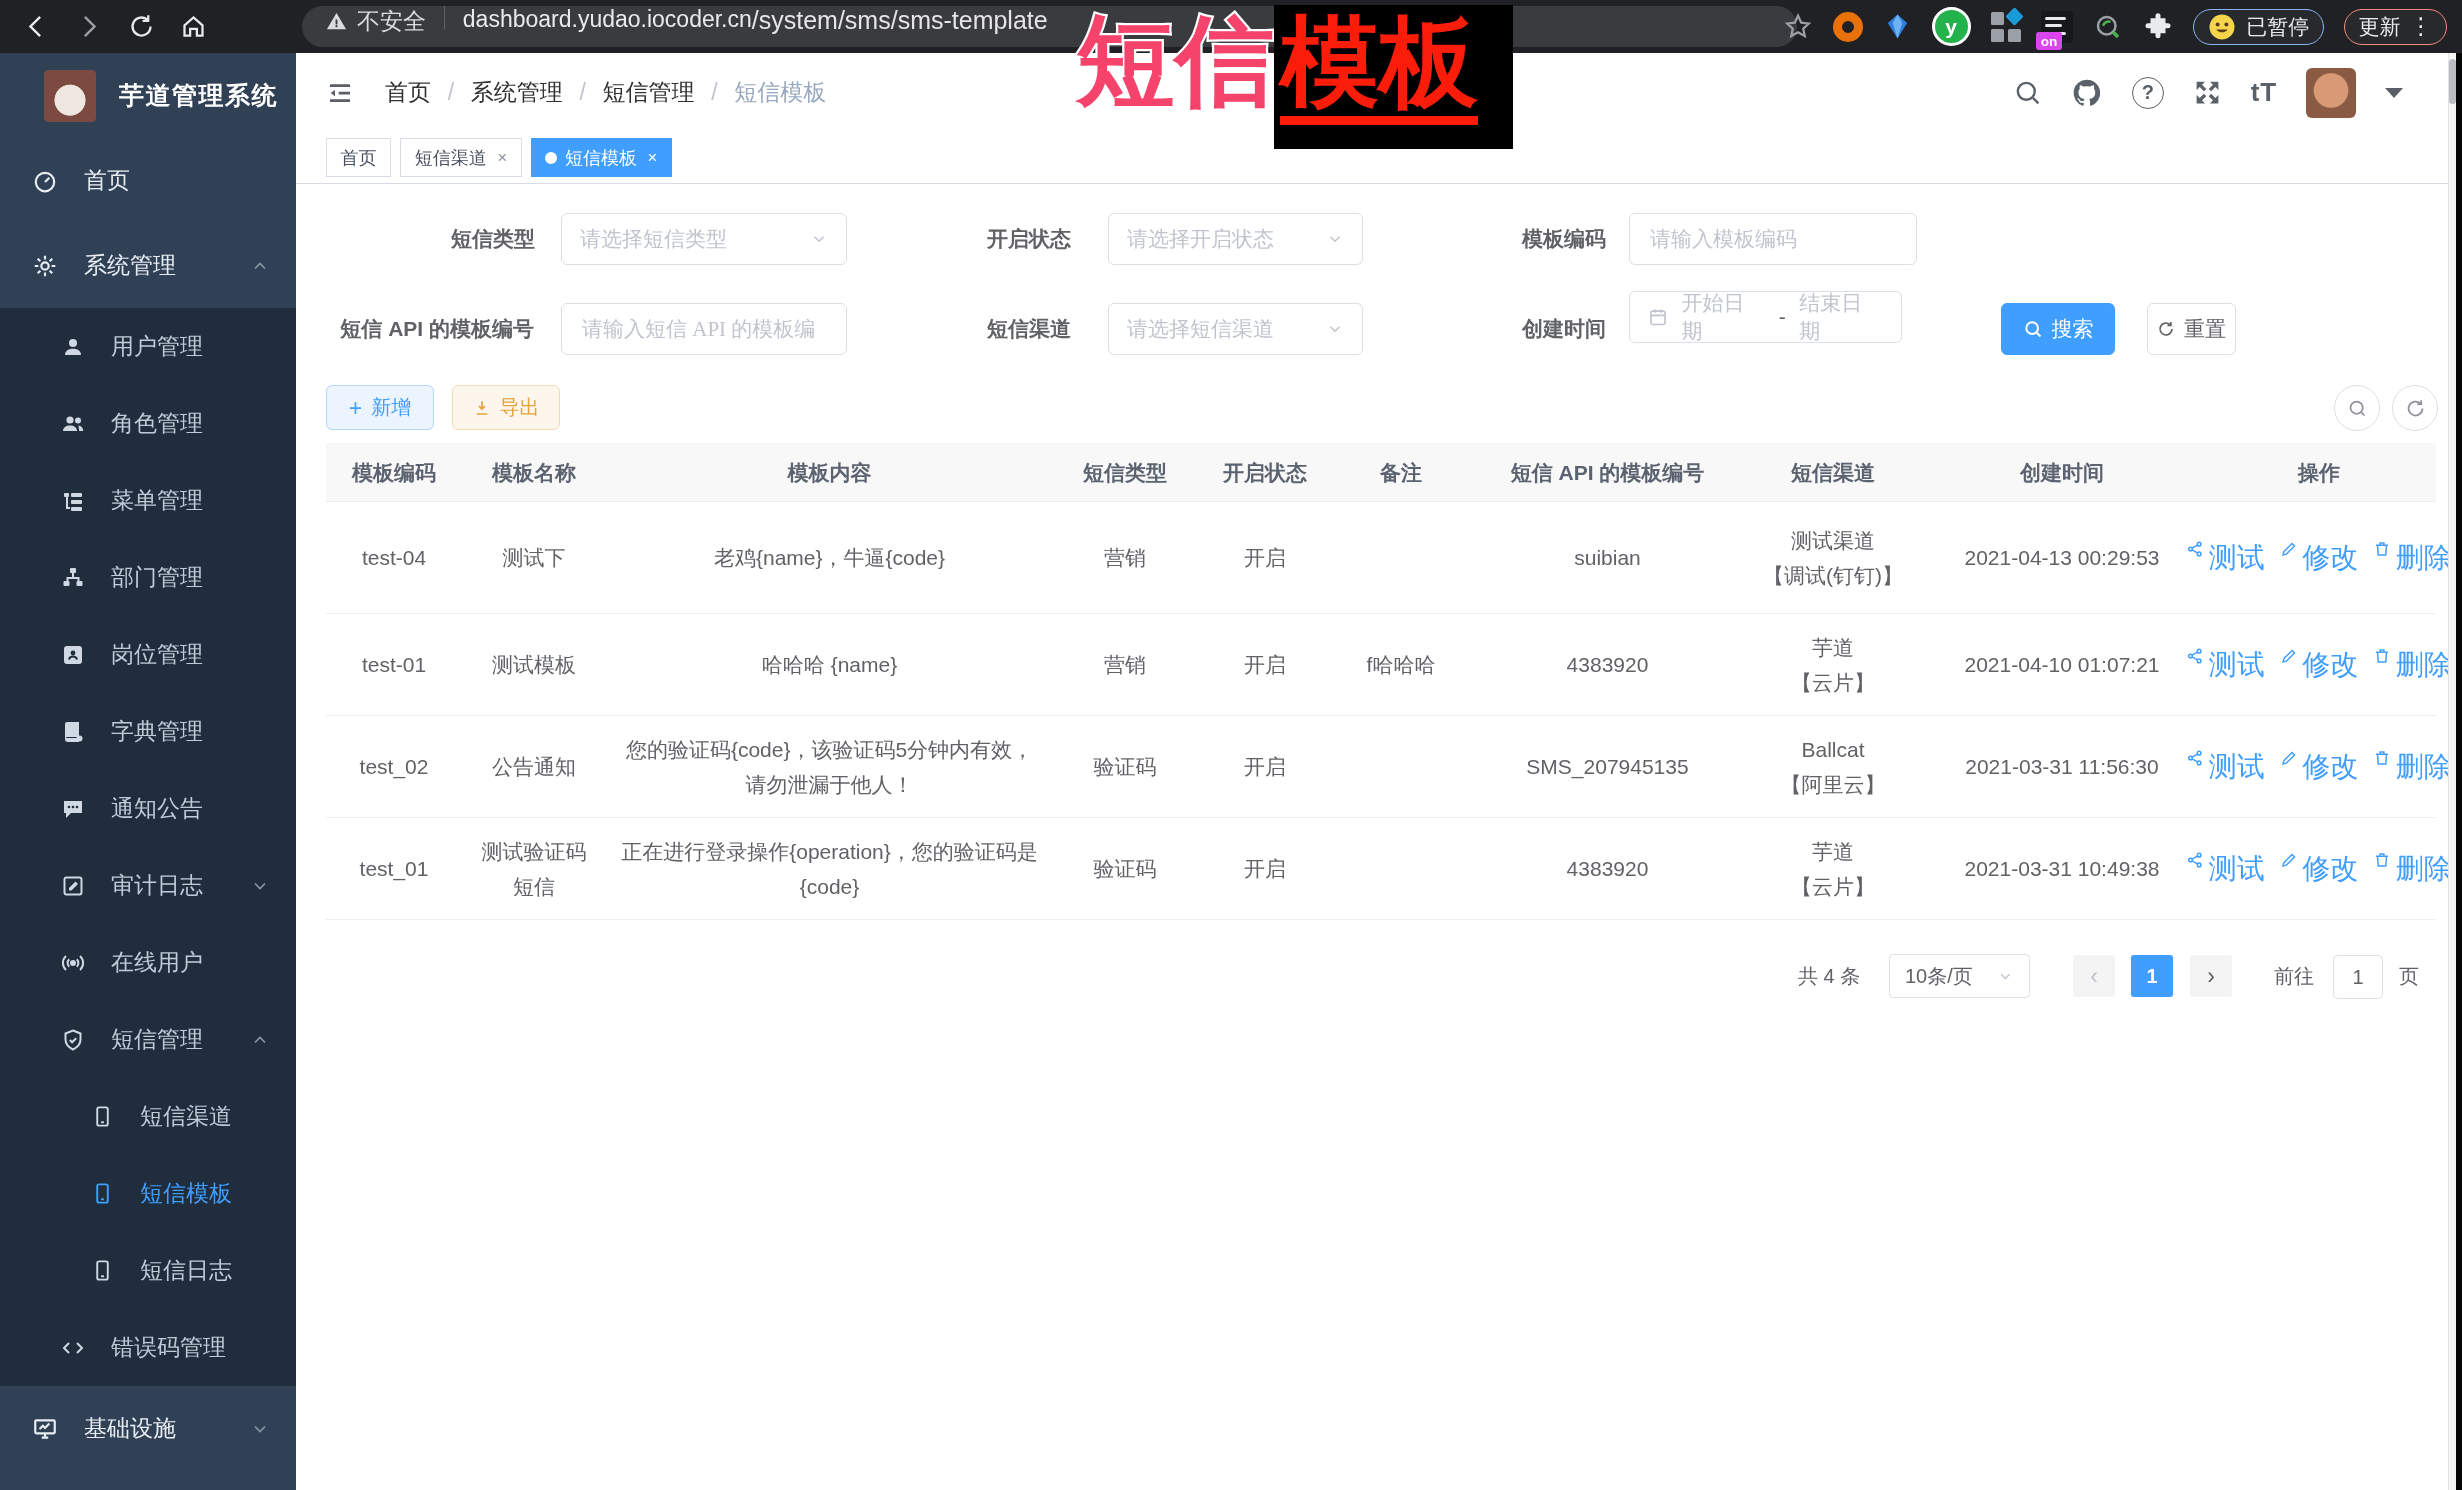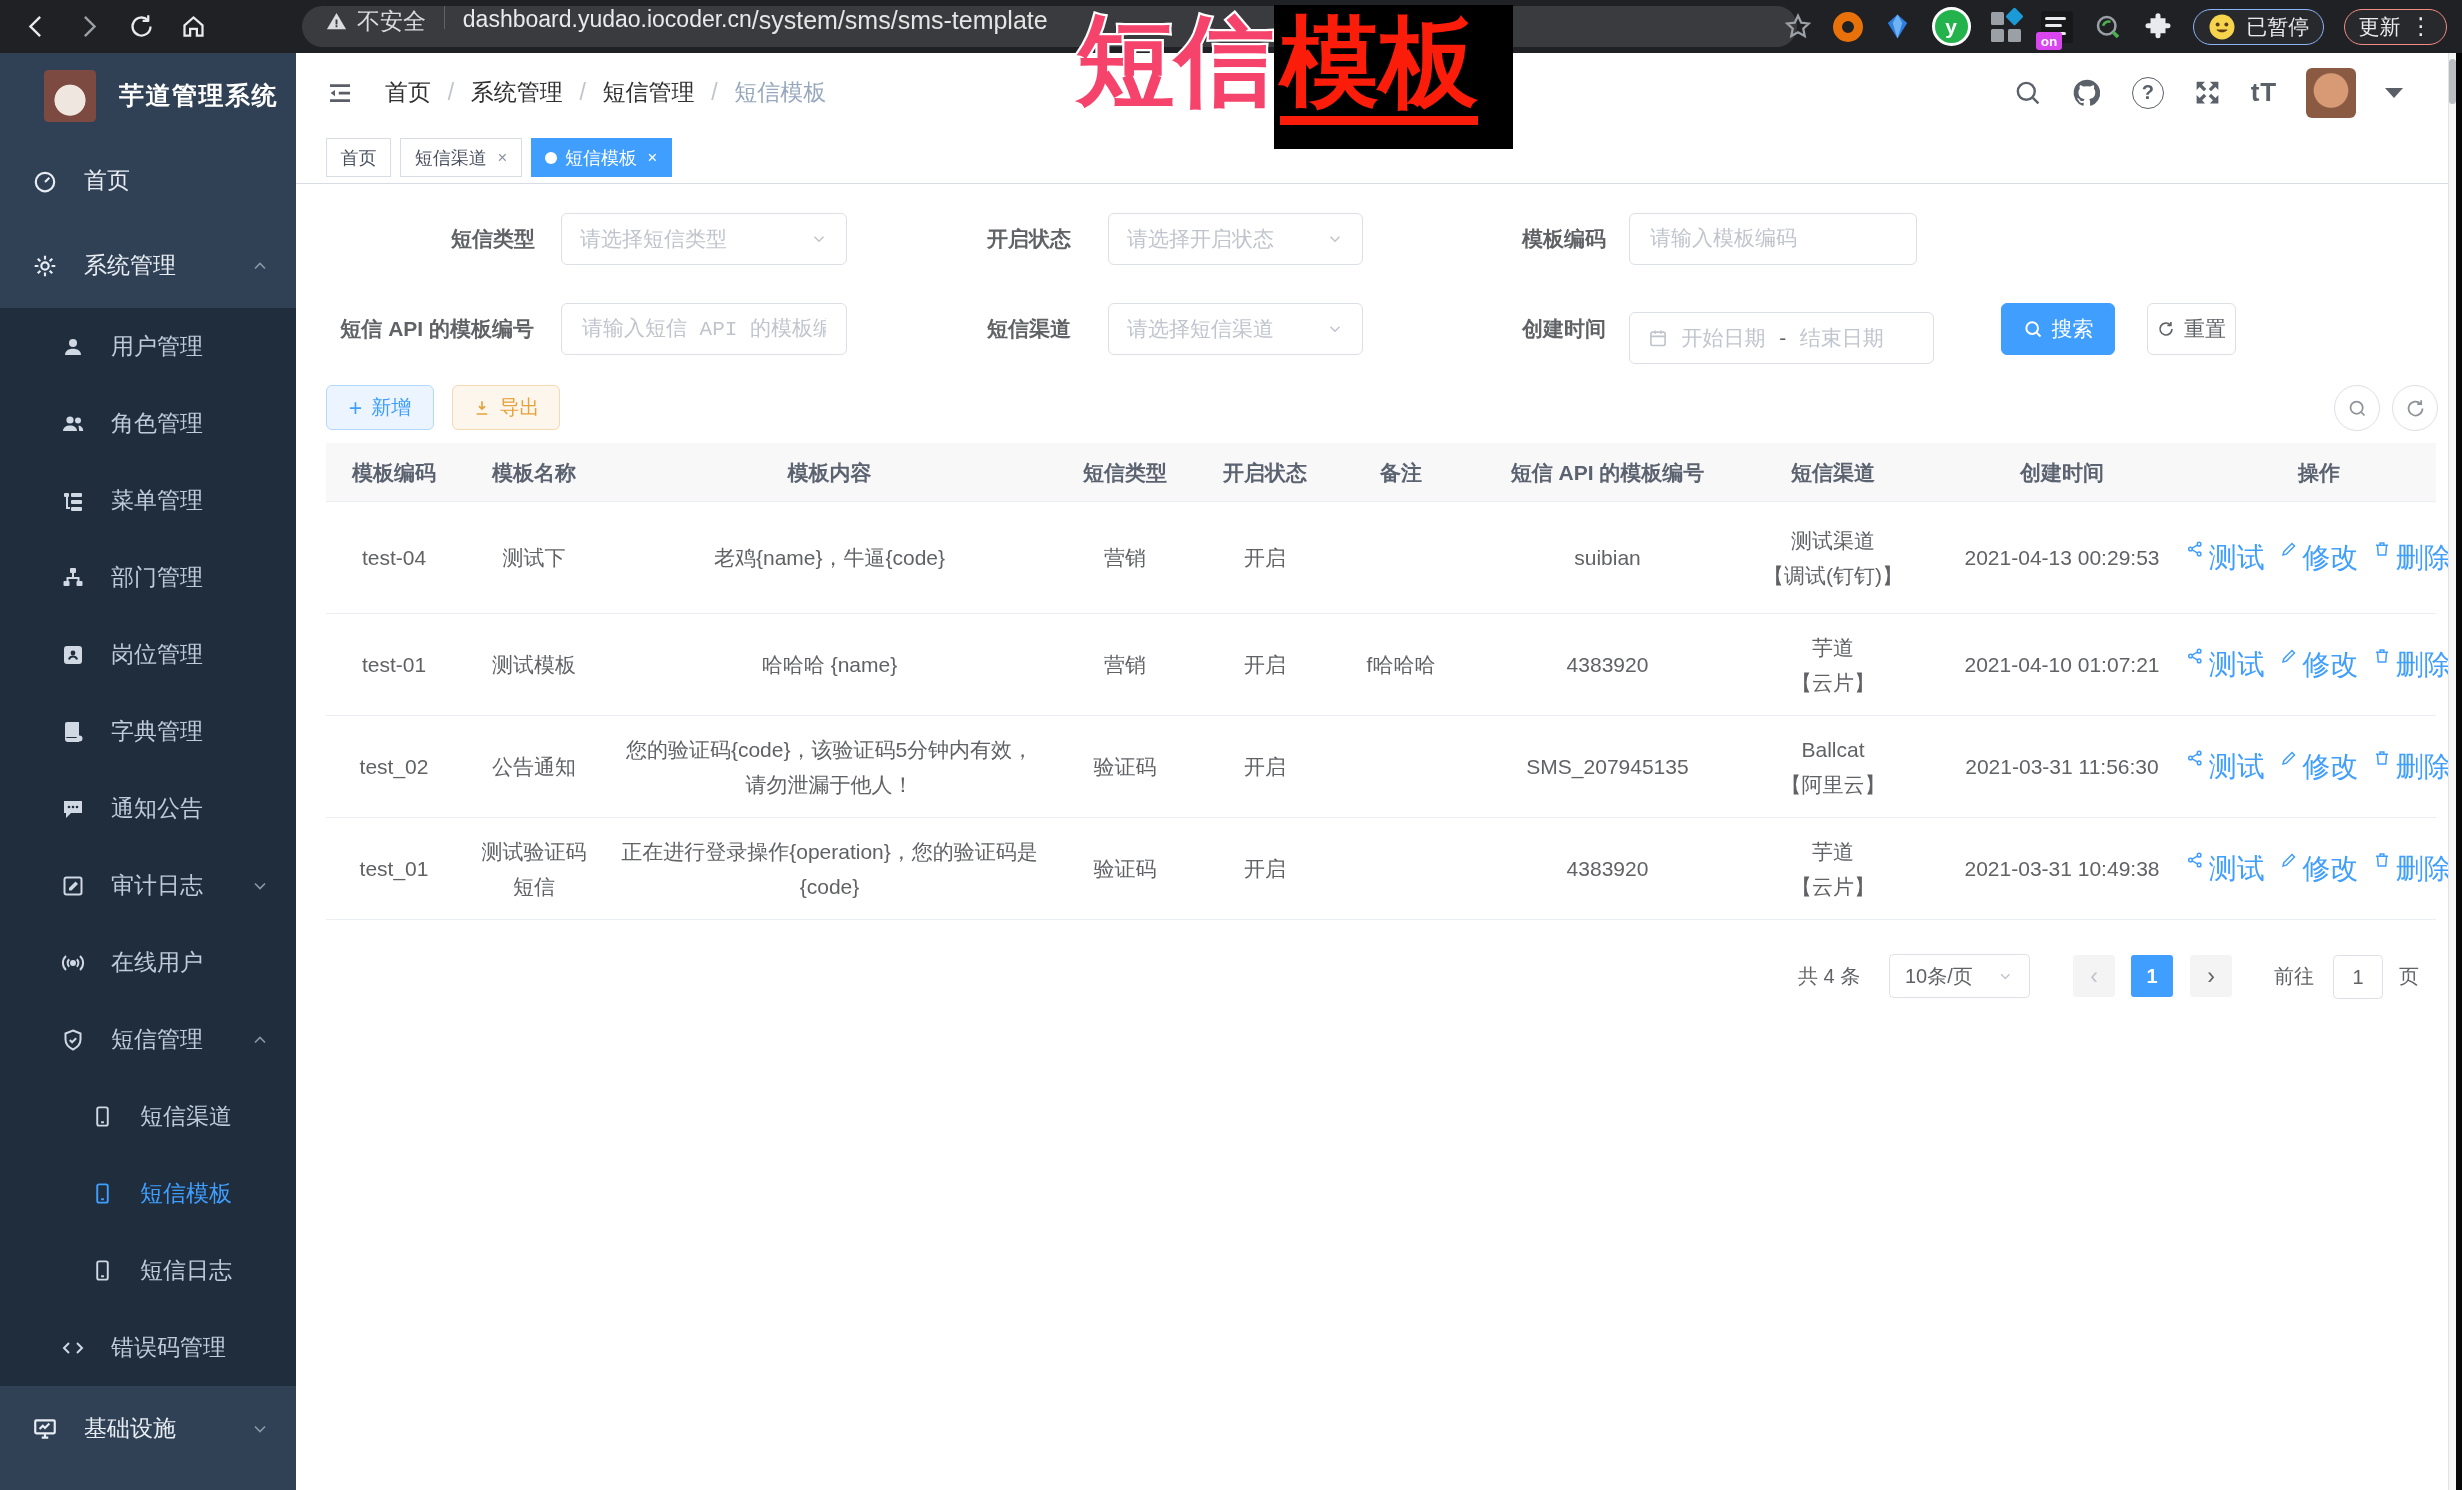--- a/index.html
+++ b/index.html
@@ -71,21 +71,21 @@
   .tag.active{background:#409eff;border-color:#409eff;color:#fff}
   .tag.active .x{color:#fff}
   .dot{width:12px;height:12px;border-radius:50%;background:#fff}
 
   
   .flabel{font-size:21px;font-weight:700;color:#606266;text-align:right;line-height:52px}
   .ctrl{height:52px;border:0.8px solid #dcdfe6;border-radius:6px;background:#fff;box-sizing:border-box;
         display:flex;align-items:center;padding:0 18px;font-size:21px;color:#c0c4cc}
   .ctrl .ph{flex:1;white-space:nowrap;overflow:hidden}
   .ctrl input{border:none;outline:none;width:100%;font-size:21px;color:#606266;background:transparent;
-              font-family:Liberation Mono, monospace}
+              font-family:Liberation Serif, serif}
   .ctrl input::placeholder{color:#c0c4cc}
   .btn{display:flex;align-items:center;justify-content:center;gap:9px;border-radius:6px;font-size:21px;
        box-sizing:border-box;cursor:pointer}
   .btn.primary{background:#409eff;color:#fff;border:0.8px solid #409eff}
   .btn.plain{background:#fff;color:#606266;border:0.8px solid #dcdfe6}
   .btn.addbtn{background:#ecf5ff;color:#409eff;border:0.8px solid #b3d8ff;font-size:20px}
   .btn.exportbtn{background:#fdf6ec;color:#e6a23c;border:0.8px solid #f5dab1;font-size:20px}
   .circlebtn{width:44px;height:44px;border-radius:50%;border:0.8px solid #dcdfe6;background:#fff;
              display:flex;align-items:center;justify-content:center}
 
@@ -479,21 +479,21 @@
   <input placeholder="请输入短信 API 的模板编" style="">
 </div>
 <div class="a flabel" style="left:950px;top:303px;width:121px">短信渠道</div>
 <div class="a ctrl" style="left:1108px;top:303px;width:255px">
   <span class="ph">请选择短信渠道</span>
   <svg width="18" height="18" viewBox="0 0 24 24" fill="none" stroke="#c0c4cc" stroke-width="2">
       <path d="M6 9l6 6 6-6"></path>
     </svg>
 </div>
 <div class="a flabel" style="left:1485px;top:303px;width:121px">创建时间</div>
-<div class="a ctrl" style="left:1629px;top:312px;width:305px;gap:13.6px">
+<div class="a ctrl" style="left:1629px;top:291px;width:273px;gap:13.6px">
   <svg width="20" height="20" viewBox="0 0 24 24" fill="none" stroke="#c0c4cc" stroke-width="2">
       <rect x="3.5" y="5" width="17" height="16" rx="2"></rect>
       <path d="M3.5 10h17M8.5 3v4M15.5 3v4"></path>
     </svg>
   <span>开始日期</span>
   <span style="color:#606266">-</span>
   <span>结束日期</span>
 </div>
 <div class="a btn primary" style="left:2001px;top:303px;width:114px;height:52px">
   <svg width="20" height="20" viewBox="0 0 24 24" fill="none" stroke="#fff" stroke-width="2.4">

